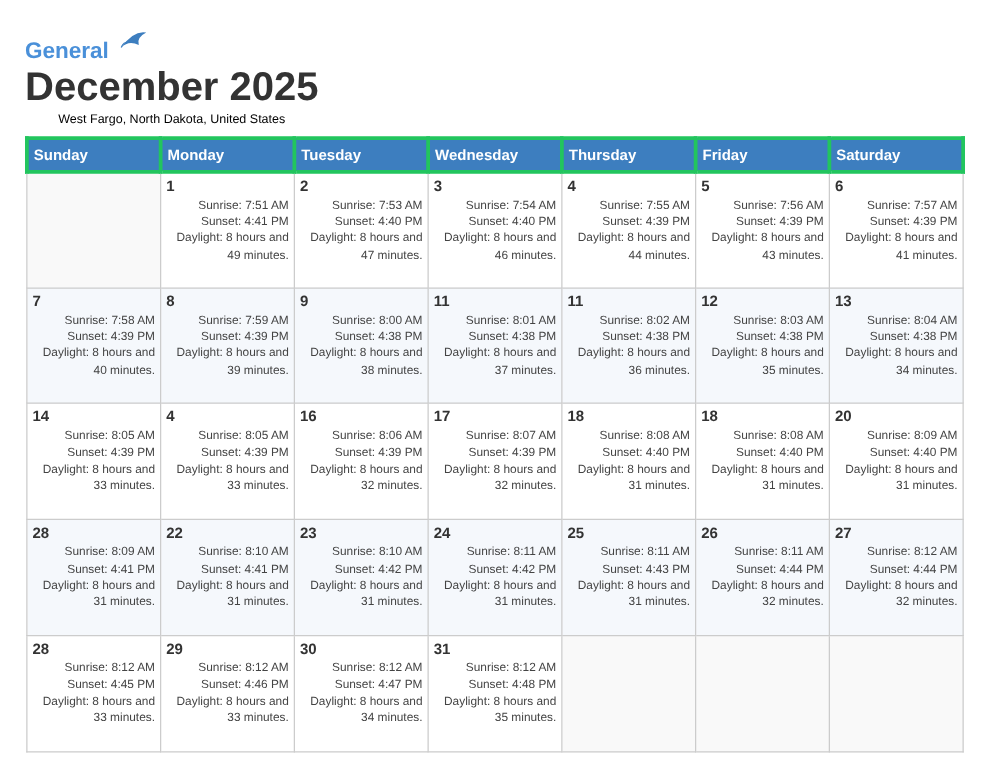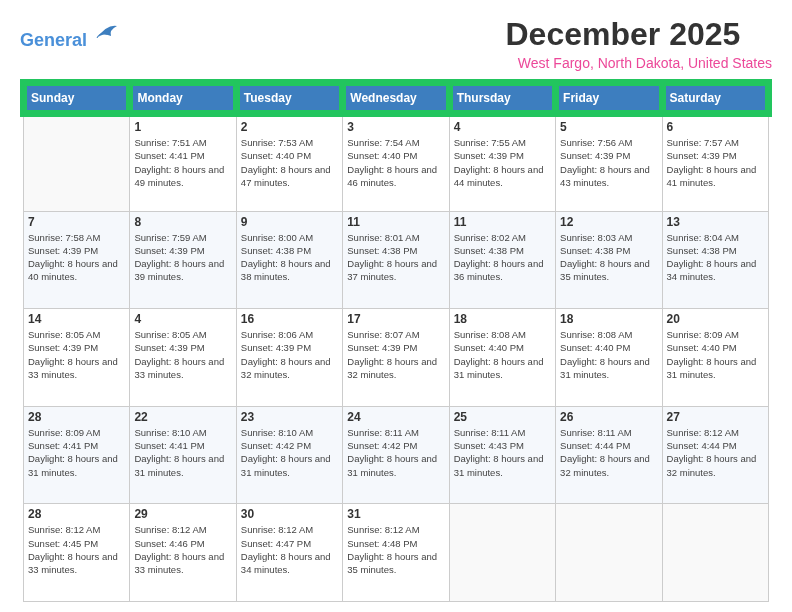--- a/index.html
+++ b/index.html
@@ -15,20 +15,21 @@
       height: 612px;
       padding: 16px 20px 10px 20px;
       display: flex;
       flex-direction: column;
     }
     .header {
       display: flex;
       justify-content: space-between;
       align-items: flex-start;
       margin-bottom: 8px;
+      flex-direction: column;
     }
     .logo {
       display: flex;
       align-items: center;
     }
     .logo-text {
       font-size: 18px;
       font-weight: bold;
       color: #333;
       line-height: 1.1;
@@ -43,39 +44,38 @@
     }
     .title-area {
       text-align: center;
     }
     .month-title {
       font-size: 32px;
       font-weight: bold;
       color: #333;
     }
     .location {
-      font-size: 14px;
-      color: #ec4899;
+      font-size: 10px;
+      color: #000000;
       margin-top: 2px;
-      margin-left: 44px;
     }
     .calendar {
       width: 100%;
       border-collapse: collapse;
       flex: 1;
       font-size: 10px;
     }
     .calendar thead th {
       background-color: #3d7ebf;
       color: #fff;
       font-size: 12px;
       font-weight: bold;
       padding: 5px 4px;
       text-align: left;
-      border: 7px solid #22c55e;
+      border: 3px solid #22c55e;
     }
     .calendar tbody td {
       border: 1px solid #ccc;
       vertical-align: top;
       padding: 3px 4px;
       width: 106px;
       height: 82px;
       background: #fff;
     }
     .calendar tbody tr:nth-child(even) td {
@@ -84,20 +84,21 @@
     .day-number {
       font-size: 12px;
       font-weight: bold;
       color: #333;
       margin-bottom: 2px;
     }
     .day-info {
       font-size: 9.5px;
       color: #444;
       line-height: 1.4;
+      text-align: right;
     }
     .empty-cell {
       background: #f9f9f9 !important;
     }
   </style>
 </head>
 <body>
 
 <div class="page">
   <div class="header">

